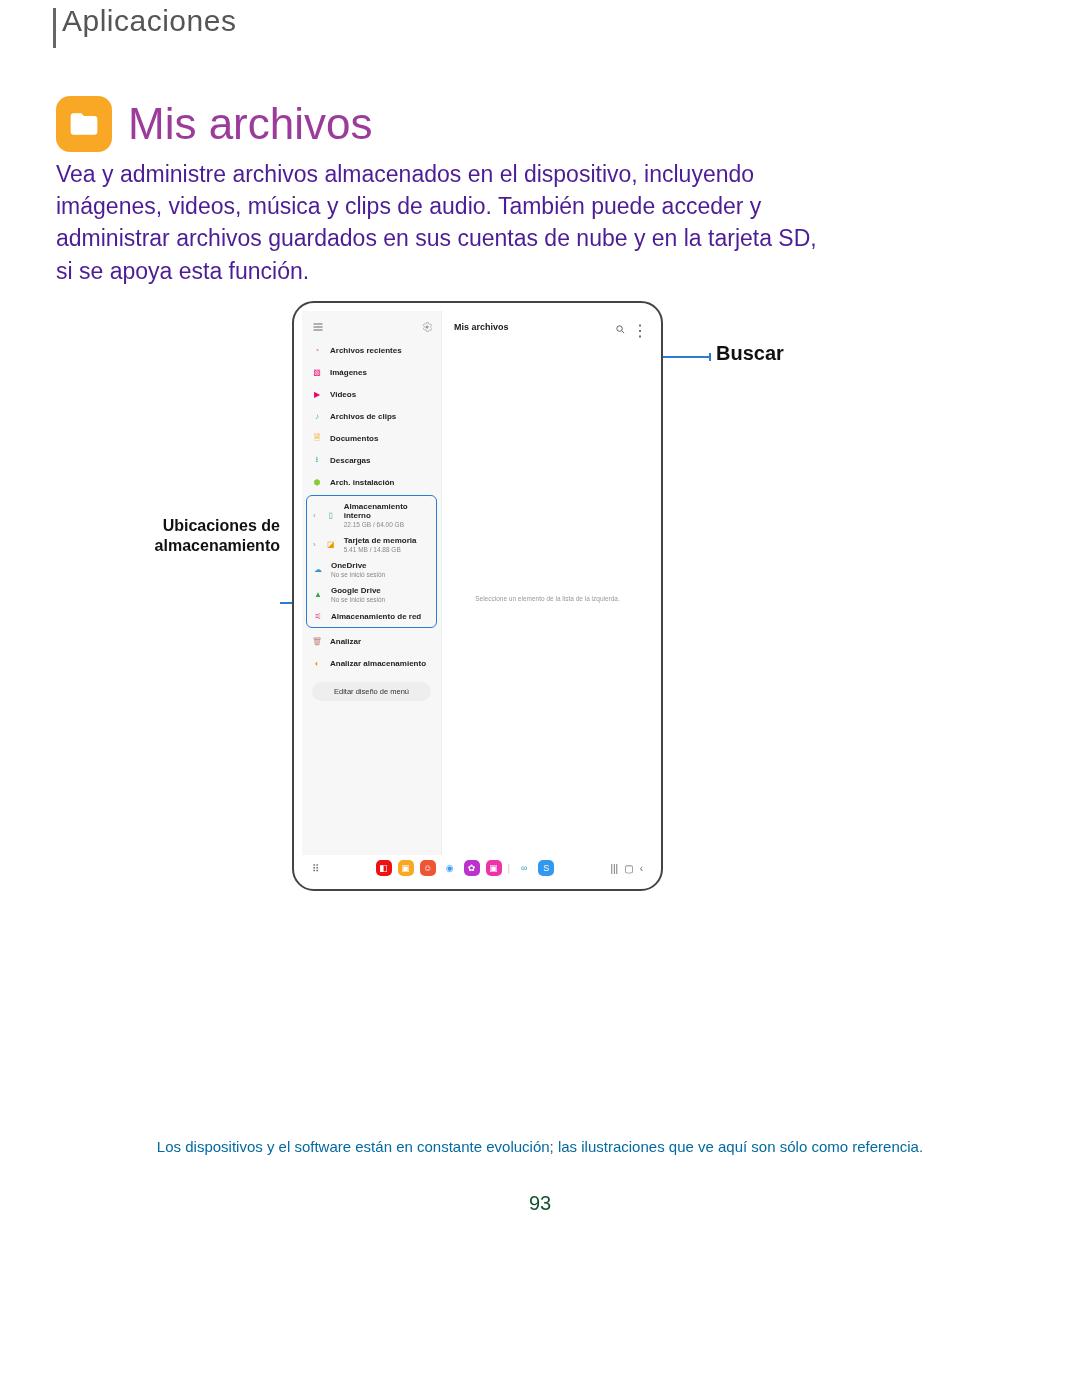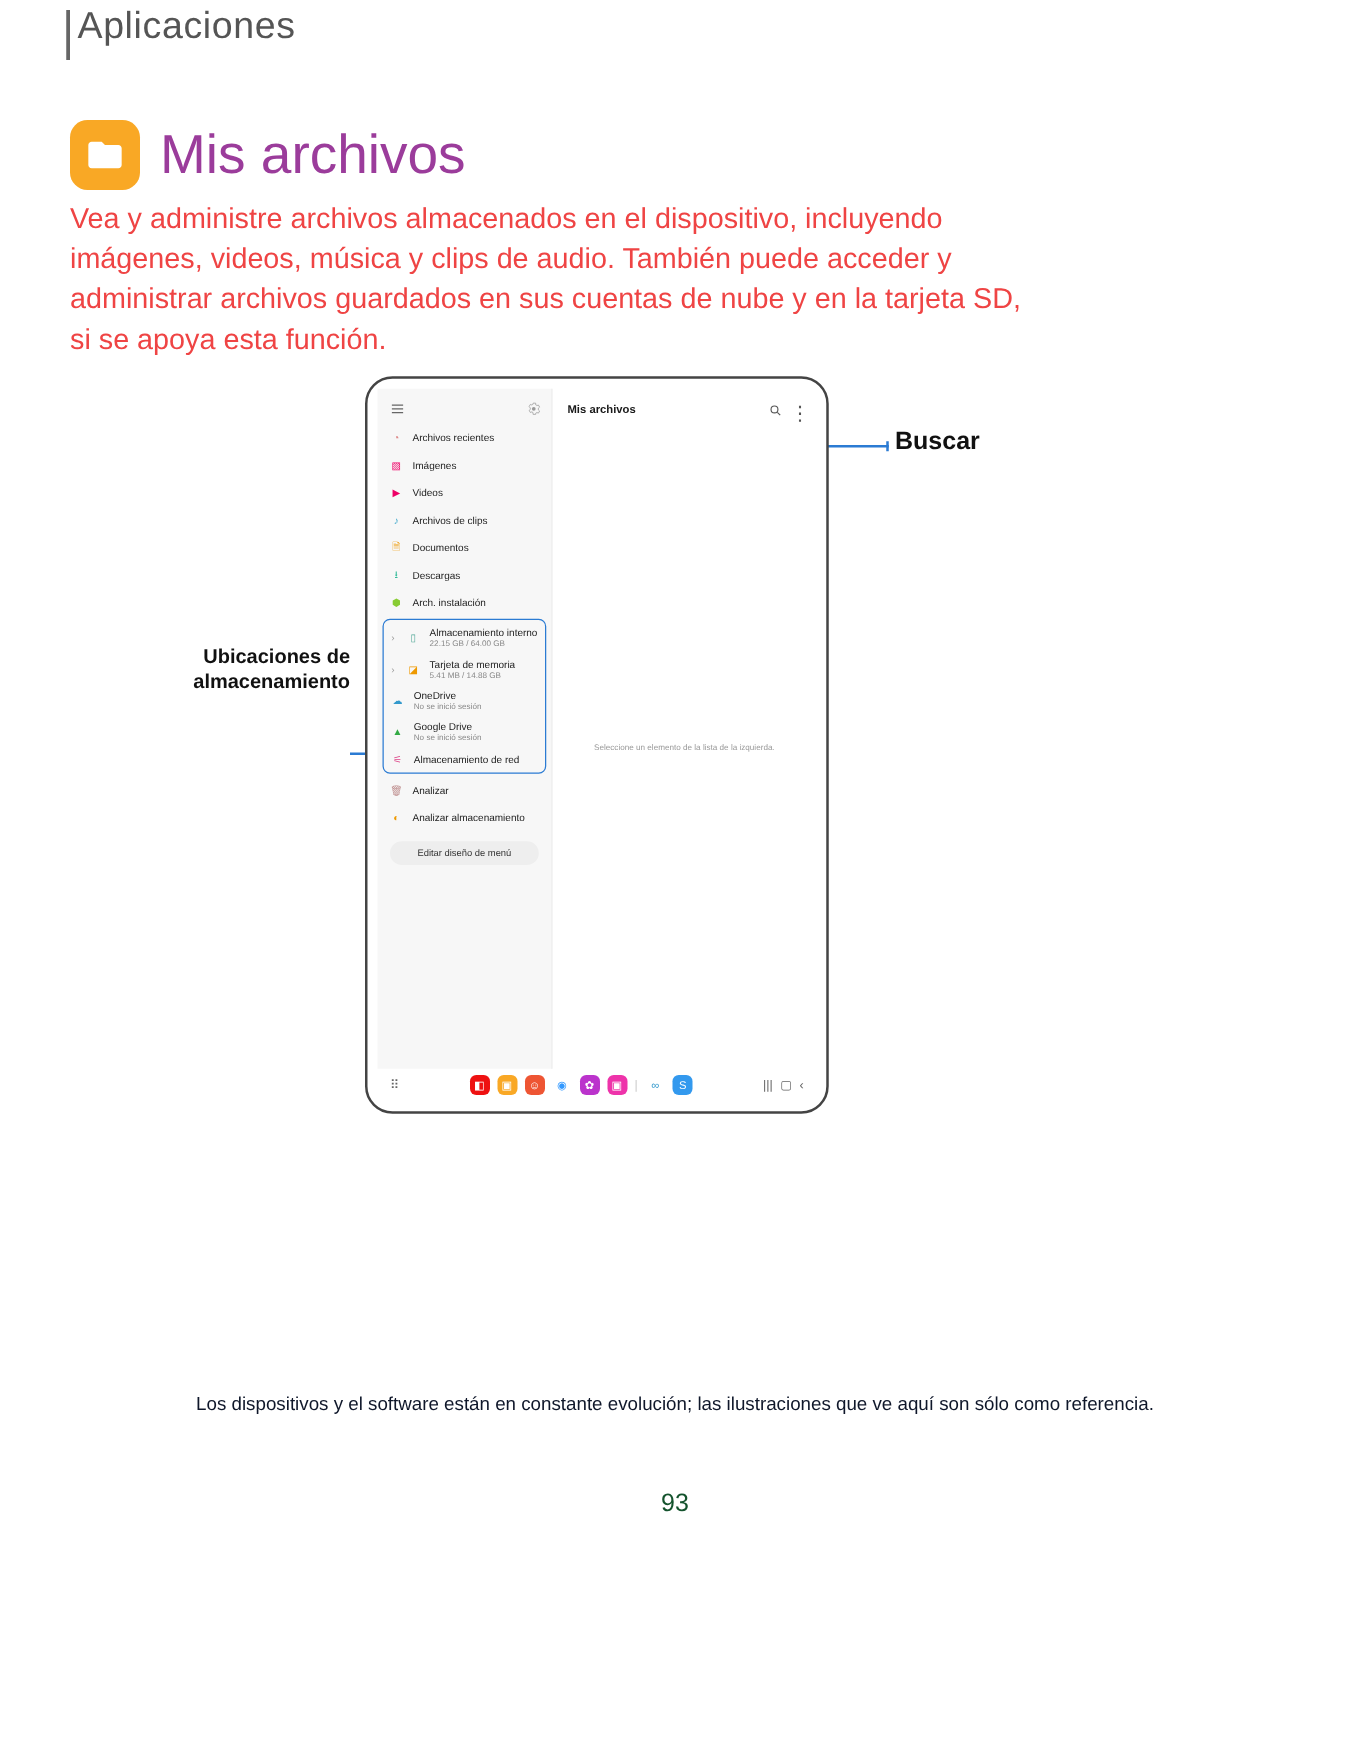--- a/index.html
+++ b/index.html
@@ -44,21 +44,21 @@
     font-size: 44px;
     color: #9b3c9b;
     font-weight: 500;
   }
   .body-text {
     position: absolute;
     left: 56px; top: 158px;
     width: 780px;
     font-size: 23px;
     line-height: 1.4;
-    color: #ef4444;
+    color: #4c1d95;
   }
 
   
   .tablet {
     position: absolute;
     left: 292px; top: 301px;
     width: 371px; height: 590px;
     border: 2px solid #444;
     border-radius: 22px;
     background: #fff;
@@ -93,21 +93,21 @@
   }
   .hamburger, .gear { width: 12px; height: 12px; color: #666; }
   .side-item {
     display: flex;
     align-items: center;
     gap: 8px;
     padding: 6px 10px;
     color: #222;
   }
   .side-item .mini-icon { width: 10px; height: 10px; flex: 0 0 10px; display:flex;align-items:center;justify-content:center; }
-  .side-item .lbl { font-size: 8px; }
+  .side-item .lbl { font-size: 8px; font-weight: bold; }
   .side-item .sub { font-size: 6.5px; color: #888; display:block; margin-top:1px;}
   .side-group-box {
     border: 1.5px solid #2b7bd3;
     border-radius: 6px;
     margin: 2px 4px;
     padding: 2px 0;
   }
   .side-group-box .side-item { padding: 4px 6px; }
   .chev { color:#999; font-size:8px; margin-right:2px;}
   .edit-pill {
@@ -199,24 +199,24 @@
   }
   .search-line-d {
     position: absolute;
     left: 709px; top: 353px;
     width: 2px; height: 8px;
     background: #2b7bd3;
   }
 
   .footnote {
     position: absolute;
-    left: 0; right: 0; top: 1115px;
+    left: 0; right: 0; top: 1138px;
     text-align: center;
     font-size: 15px;
-    color: #0f172a;
+    color: #0369a1;
   }
   .page-num {
     position: absolute;
     left: 0; right: 0; top: 1192px;
     text-align: center;
     font-size: 20px;
     color: #14532d;
   }
 </style>
 </head>

